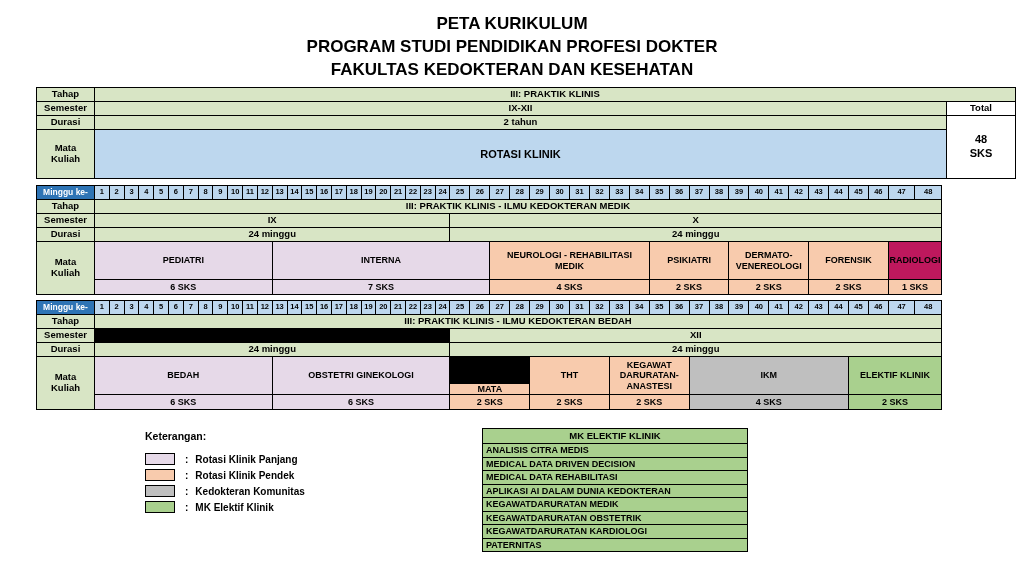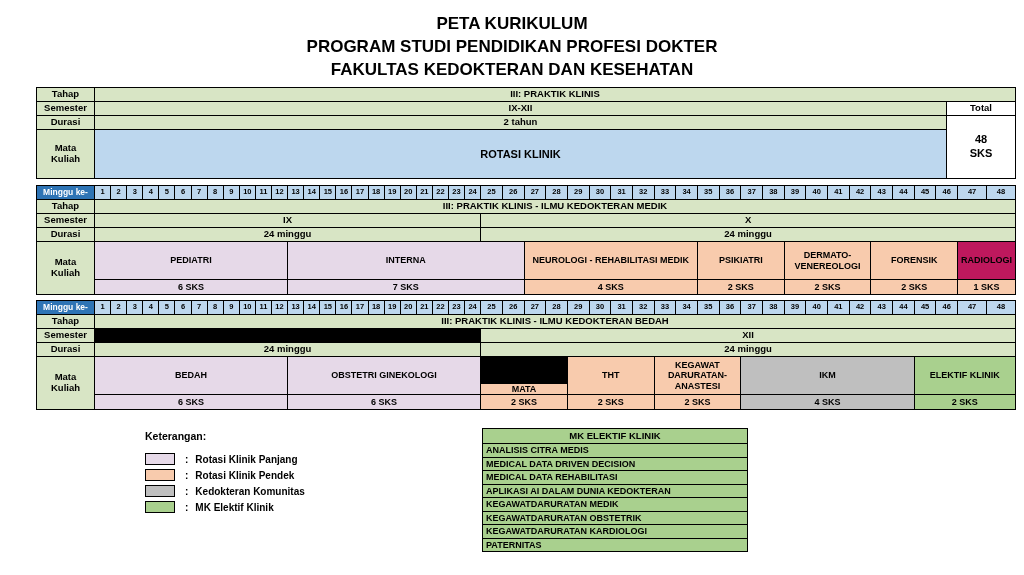--- a/index.html
+++ b/index.html
@@ -28,21 +28,21 @@
   .blue   { background: var(--rotasi_blue); font-size: 11px; }
   .total-hdr { font-size: 9.5px; }
   .total-val { font-size: 11px; flex-direction: column; line-height: 1.25; }
 
   .top-grid {
     left: 36px; top: 87px; width: 980px;
     grid-template-columns: 57px 1fr 68px;
     grid-template-rows: 13px 13px 13px 48px;
   }
   .wk-grid {
-    width: 980px;
+    width: 906px;
     grid-template-columns: 57px repeat(24, 8.1fr) repeat(22, 11.1fr) repeat(2, 15fr);
     grid-template-rows: 13px 13px 13px 13px 37px 14px;
   }
   .tbl-medik { left: 36px; top: 185px; }
   .tbl-bedah { left: 36px; top: 300px; }
 
   .legend { position: absolute; left: 145px; top: 430px; }
   .legend-title { font-size: 10.5px; margin-bottom: 11px; }
   .legend-item { display: flex; align-items: center; margin-bottom: 4px; font-size: 10px; }
   .swatch { width: 30px; height: 12px; border: 1px solid #000; margin-right: 10px; flex: none; }

